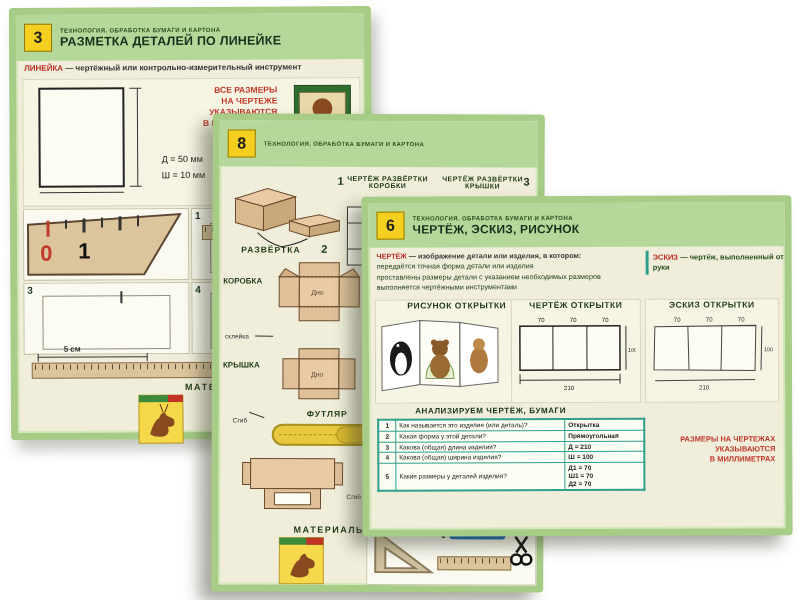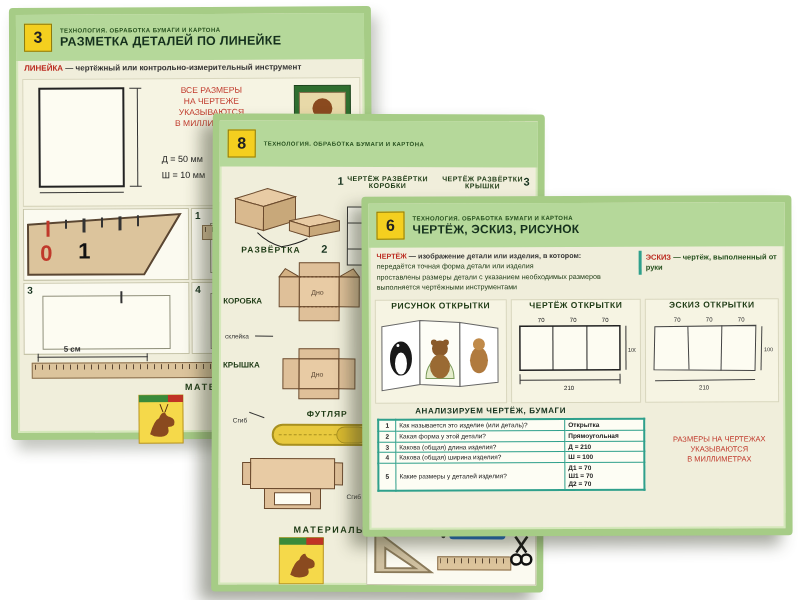--- a/index.html
+++ b/index.html
@@ -17,21 +17,21 @@
          display:flex;align-items:center;gap:8px;padding:0 8px;box-sizing:border-box;}
   .numtile{flex:0 0 auto;width:26px;height:26px;background:#f4cf1f;border:1px solid #8a7a10;
            display:flex;align-items:center;justify-content:center;
            font-weight:bold;font-size:16px;color:#222;}
   .htxt{display:flex;flex-direction:column;gap:1px;min-width:0;}
   .series{font-size:6px;font-weight:bold;letter-spacing:.4px;color:#27511f;white-space:nowrap;}
   .ptitle{font-size:12px;font-weight:bold;letter-spacing:.2px;color:#14301c;white-space:nowrap;}
   .defline{position:absolute;left:8px;right:8px;font-size:8px;font-weight:bold;color:#333;line-height:1.25;}
   .term{color:#bb2b20;}
   .panel{position:absolute;background:#f6f4e3;border:1px solid #d8d6bd;}
-  .redcaps{color:#c0392b;font-weight:normal;text-align:center;line-height:1.3;}
+  .redcaps{color:#c0392b;font-weight:bold;text-align:right;line-height:1.3;}
   .lbl{font-weight:bold;color:#1d3a14;}
   .badge{position:absolute;font-weight:bold;color:#14301c;font-size:11px;}
   .capt{font-weight:bold;color:#1d3a14;letter-spacing:1.5px;text-align:right;}
   .cellpaper{background:#fdfcf2;border:1px solid #8f8f7a;position:absolute;}
   .rulerstrip{position:absolute;background:#dcc49c;border:1px solid #8a6f4d;}
   .rulerstrip::after{content:"";position:absolute;top:1px;left:2px;right:2px;height:5px;
      background:repeating-linear-gradient(90deg,#5a4632 0 1px,transparent 1px 7px);}
   .rulerstrip.vert::after{top:2px;bottom:2px;left:1px;right:auto;width:5px;height:auto;
      background:repeating-linear-gradient(180deg,#5a4632 0 1px,transparent 1px 7px);}
   .gridcell{position:absolute;background:#fbfaf0;border:1px solid #c6c4a8;}
@@ -42,21 +42,21 @@
   .tinytext{font-size:7px;color:#333;}
   
   .ttl3{position:absolute;font-size:8px;font-weight:bold;color:#14301c;letter-spacing:.6px;}
   table.an{border-collapse:collapse;width:268px;}
   table.an td{border:1px solid #2fa08c;font-size:6.5px;color:#222;padding:1px 3px;background:#fdfdf4;line-height:1.2;}
   table.an{border:2px solid #2fa08c;}
   td.ncol{width:10px;text-align:center;font-weight:bold;background:#e8f4e0;}
   td.acol{width:72px;font-weight:bold;color:#333;}
   .ptitle3panel{font-size:8.5px;font-weight:bold;color:#1d3a14;letter-spacing:.5px;text-align:center;}
   .eskbox{position:absolute;border-left:3px solid #2fa08c;padding:2px 4px;font-size:7.5px;
-          font-weight:bold;color:#27511f;line-height:1.3;}
+          font-weight:bold;color:#27511f;line-height:1.3;margin-left:7px;}
   .toolpanel{position:absolute;background:#fbfaf0;border:1px solid #c9c7ae;}
   .pen{position:absolute;height:7px;background:#1565c0;border-radius:4px;}
   .pentip{position:absolute;width:4px;height:4px;background:#333;border-radius:50%;}
   svg text{font-family:"Liberation Sans",sans-serif;}
 </style>
 </head>
 <body>
 
 <div class="stage">
 
@@ -172,21 +172,21 @@
     <svg width="80" height="66" style="position:absolute;left:224px;top:82px;">
       <rect x="4" y="4" width="72" height="58" fill="#fdfcf2" stroke="#333"></rect>
       <line x1="20" y1="4" x2="20" y2="62" stroke="#333"></line>
         <line x1="60" y1="4" x2="60" y2="62" stroke="#333"></line>
       <line x1="4" y1="18" x2="76" y2="18" stroke="#333"></line>
         <line x1="4" y1="48" x2="76" y2="48" stroke="#333"></line>
     </svg>
 
     <div class="lbl" style="position:absolute;left:22px;top:124px;font-size:8.5px;letter-spacing:1px;">РАЗВЁРТКА</div>
     <div class="badge" style="left:102px;top:122px;">2</div>
-    <div class="lbl" style="position:absolute;left:4px;top:176px;font-size:8px;">КОРОБКА</div>
+    <div class="lbl" style="position:absolute;left:4px;top:156px;font-size:8px;">КОРОБКА</div>
     <svg width="96" height="66" style="position:absolute;left:52px;top:138px;">
       <rect x="28" y="18" width="40" height="30" fill="#e8cba4" stroke="#6b4a2d"></rect>
       <rect x="28" y="4" width="40" height="14" fill="#dfc099" stroke="#6b4a2d"></rect>
       <rect x="28" y="48" width="40" height="14" fill="#dfc099" stroke="#6b4a2d"></rect>
       <rect x="8" y="18" width="20" height="30" fill="#dfc099" stroke="#6b4a2d"></rect>
       <rect x="68" y="18" width="20" height="30" fill="#dfc099" stroke="#6b4a2d"></rect>
       <polygon points="8,18 14,10 28,18" fill="#d4b183" stroke="#6b4a2d"></polygon>
       <polygon points="68,18 82,10 88,18" fill="#d4b183" stroke="#6b4a2d"></polygon>
       <line x1="28" y1="18" x2="68" y2="18" stroke="#6b4a2d" stroke-dasharray="2,2"></line>
       <line x1="28" y1="48" x2="68" y2="48" stroke="#6b4a2d" stroke-dasharray="2,2"></line>
@@ -265,21 +265,21 @@
       <span style="font-weight:bold;color:#333;">— изображение детали или изделия, в котором:</span>
       <div>передаётся точная форма детали или изделия</div>
       <div>проставлены размеры детали с указанием необходимых размеров</div>
       <div>выполняется чертёжными инструментами</div>
     </div>
     <div class="eskbox" style="left:270px;top:48px;width:136px;">
       <span class="term">ЭСКИЗ</span>
       <span>— чертёж, выполненный от руки</span>
     </div>
 
-    <div class="panel" style="left:6px;top:96px;width:130px;height:102px;">
+    <div class="panel" style="left:6px;top:96px;width:130px;height:102px;padding-left:16px;">
       <div class="ptitle3panel">РИСУНОК ОТКРЫТКИ</div>
       <svg width="120" height="76" style="position:absolute;left:4px;top:16px;">
         <polygon points="2,10 40,4 40,68 2,74" fill="#ffffff" stroke="#666"></polygon>
         <polygon points="40,4 80,6 80,70 40,68" fill="#fdfdf6" stroke="#666"></polygon>
         <polygon points="80,6 118,12 118,66 80,70" fill="#ffffff" stroke="#666"></polygon>
         <ellipse cx="21" cy="42" rx="11" ry="17" fill="#191919"></ellipse>
         <ellipse cx="21" cy="47" rx="6" ry="11" fill="#ffffff"></ellipse>
         <circle cx="18" cy="29" r="1.5" fill="#ffffff"></circle>
         <path d="M46,62 a14,20 0 0 1 28,0 z" fill="#e4ecca" stroke="#7a9a5a"></path>
         <circle cx="60" cy="32" r="8" fill="#8a5a2a"></circle>

